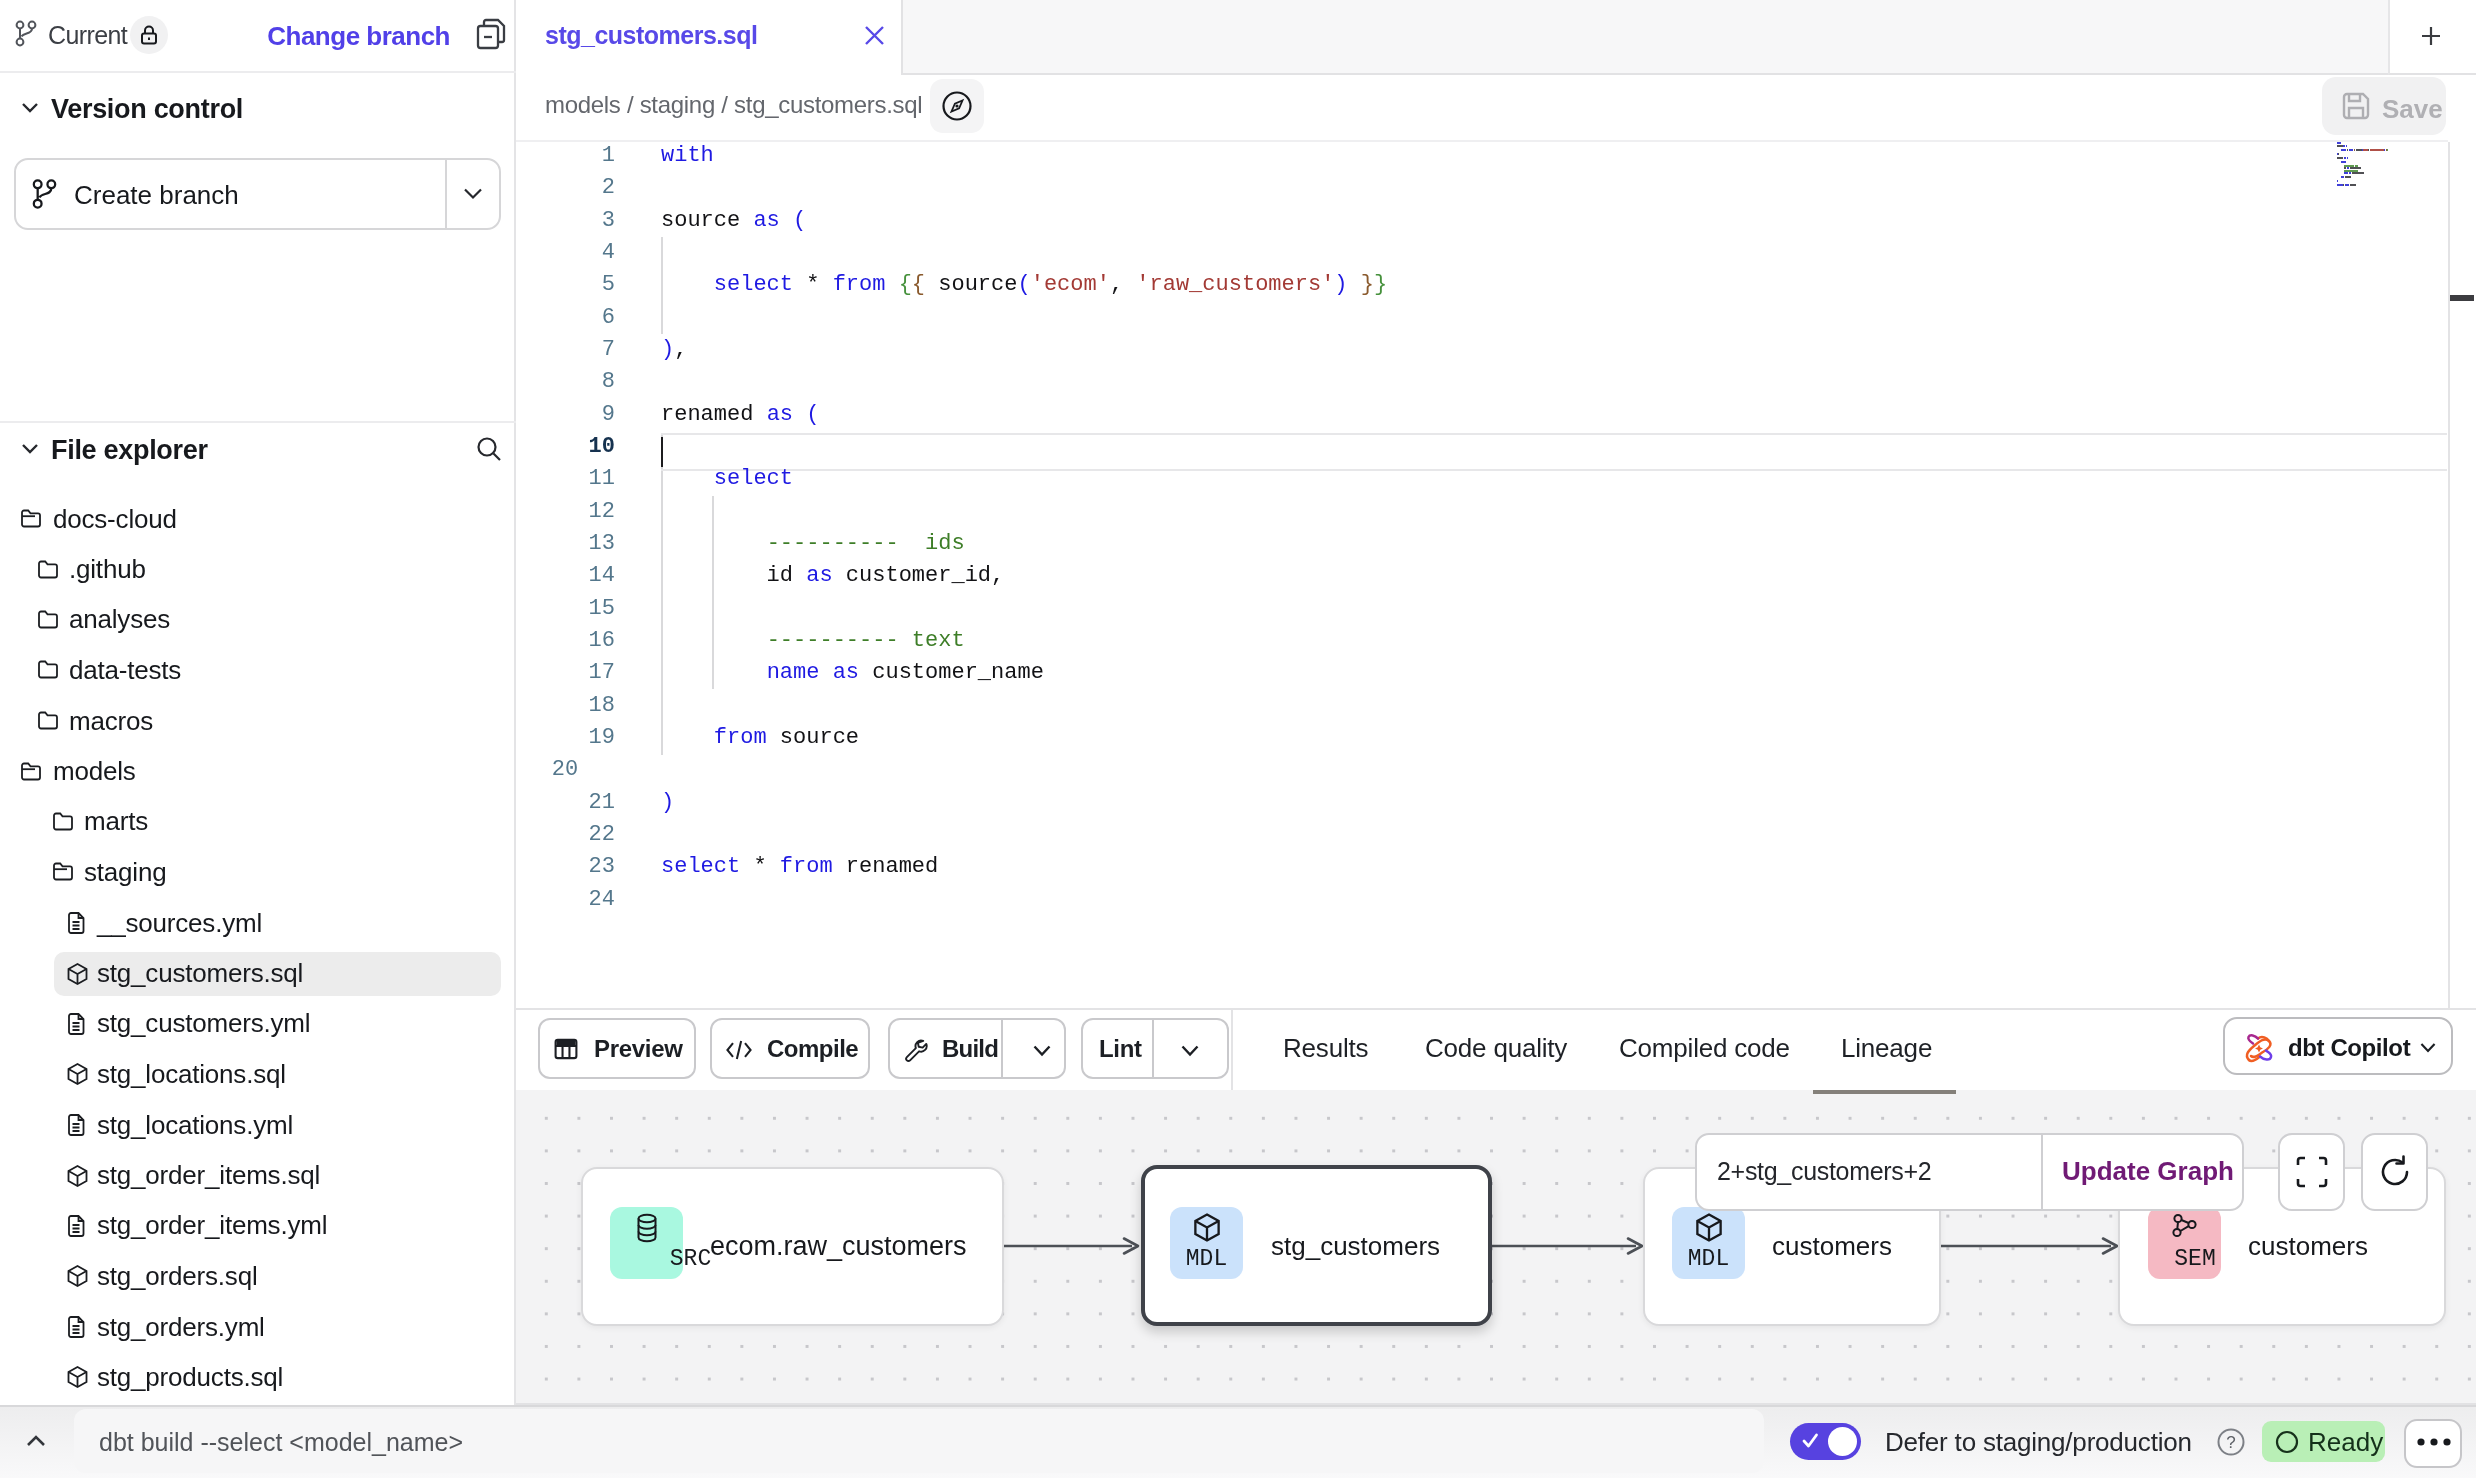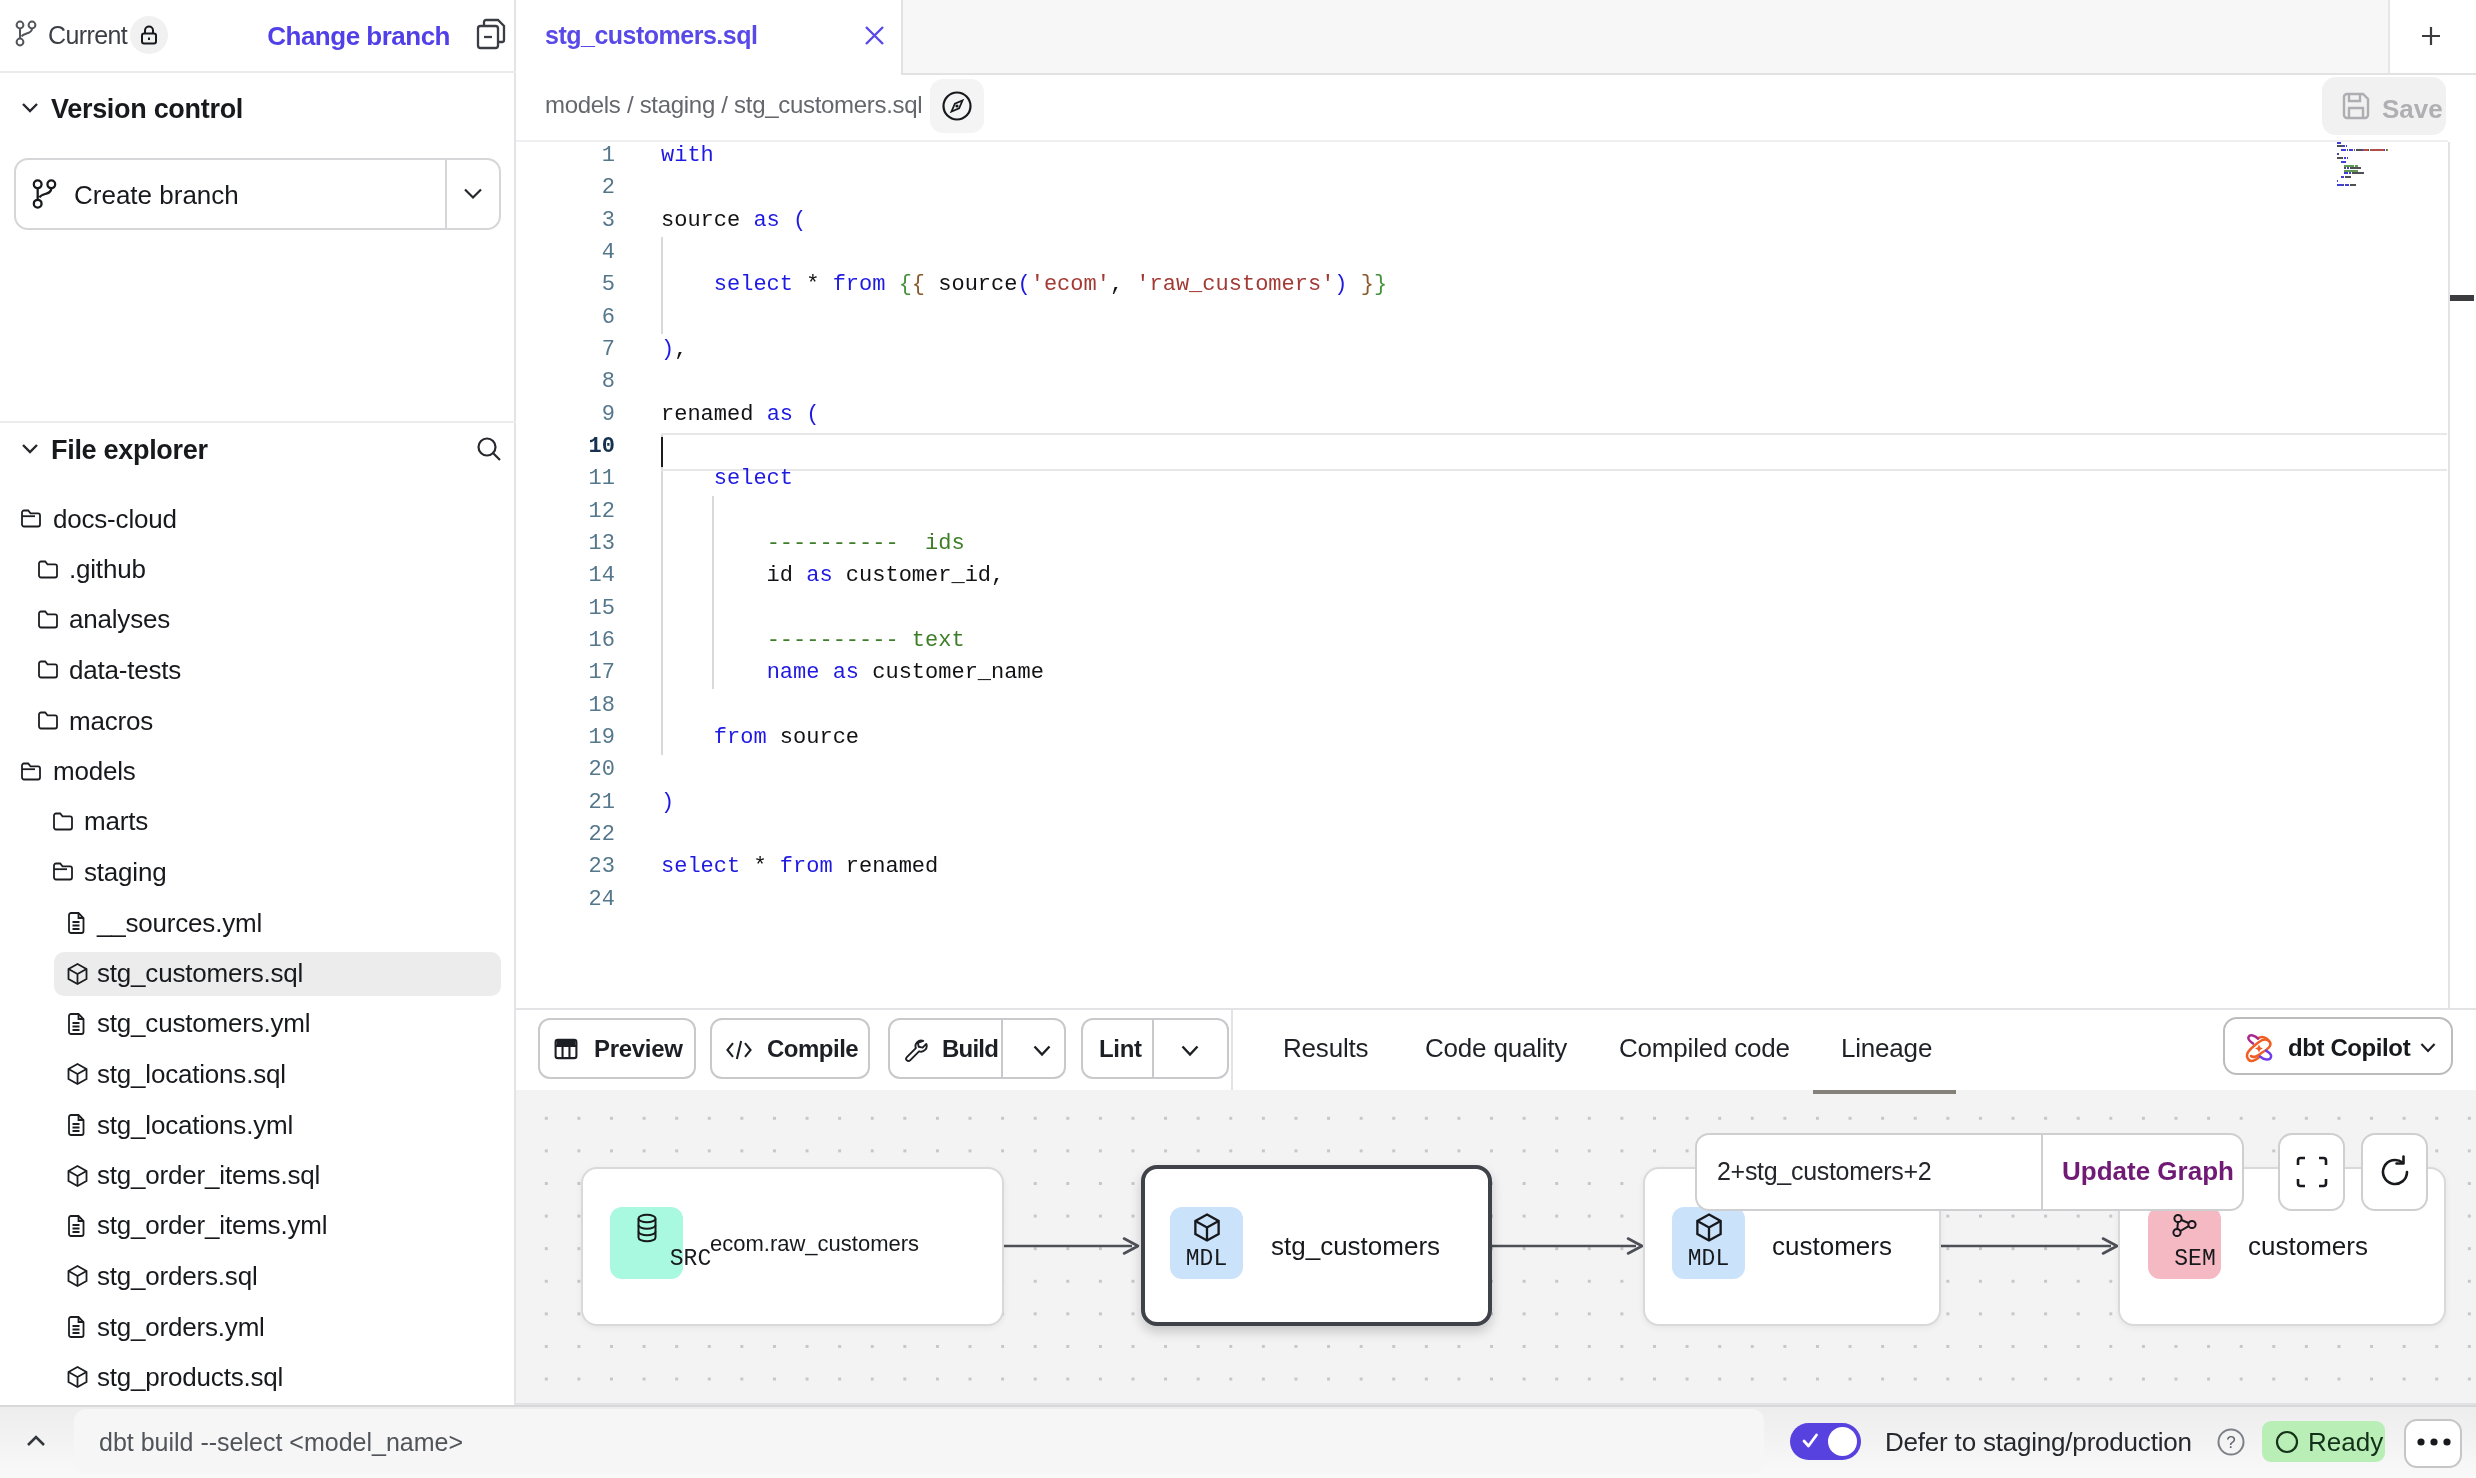--- a/index.html
+++ b/index.html
@@ -260,21 +260,21 @@
 <div class="abs gnum-act" style="left:515px;top:431.0px;width:100px;">10</div>
 <div class="abs gnum" style="left:515px;top:463.3px;width:100px;">11</div>
 <div class="abs gnum" style="left:515px;top:495.6px;width:100px;">12</div>
 <div class="abs gnum" style="left:515px;top:528.0px;width:100px;">13</div>
 <div class="abs gnum" style="left:515px;top:560.3px;width:100px;">14</div>
 <div class="abs gnum" style="left:515px;top:592.6px;width:100px;">15</div>
 <div class="abs gnum" style="left:515px;top:625.0px;width:100px;">16</div>
 <div class="abs gnum" style="left:515px;top:657.3px;width:100px;">17</div>
 <div class="abs gnum" style="left:515px;top:689.6px;width:100px;">18</div>
 <div class="abs gnum" style="left:515px;top:721.9px;width:100px;">19</div>
-<div class="abs gnum" style="left:515px;top:754.3px;width:100px;">20</div>
+<div class="abs gnum" style="left:515px;top:754.3px;width:100px;text-align:center;">20</div>
 <div class="abs gnum" style="left:515px;top:786.6px;width:100px;">21</div>
 <div class="abs gnum" style="left:515px;top:818.9px;width:100px;">22</div>
 <div class="abs gnum" style="left:515px;top:851.3px;width:100px;">23</div>
 <div class="abs gnum" style="left:515px;top:883.6px;width:100px;">24</div>
 <pre class="cl" style="left:661px;top:140.0px;"><span class="k">with</span></pre>
 <pre class="cl" style="left:661px;top:204.7px;"><span class="p">source </span><span class="k">as</span><span class="k"> (</span></pre>
 <pre class="cl" style="left:661px;top:269.3px;"><span class="p">    </span><span class="k">select</span><span class="p"> * </span><span class="k">from</span><span class="p"> </span><span class="jg">{</span><span class="jb">{</span><span class="p"> source</span><span class="k">(</span><span class="s">'ecom'</span><span class="p">, </span><span class="s">'raw_customers'</span><span class="k">)</span><span class="p"> </span><span class="jb">}</span><span class="jg">}</span></pre>
 <pre class="cl" style="left:661px;top:334.0px;"><span class="k">)</span><span class="p">,</span></pre>
 <pre class="cl" style="left:661px;top:398.6px;"><span class="p">renamed </span><span class="k">as</span><span class="k"> (</span></pre>
 <pre class="cl" style="left:661px;top:463.3px;"><span class="p">    </span><span class="k">select</span></pre>
@@ -410,21 +410,21 @@
 <div class="abs" style="left:581px;top:1167px;width:423px;height:159px;background:#fff;border:2px solid #d9d9db;border-radius:16px;box-shadow:0 2px 6px rgba(0,0,0,0.06);"></div>
 <div class="abs" style="left:610px;top:1207px;width:73px;height:72px;background:#a9f8e0;border-radius:12px;"></div>
 <svg class="abs" style="left:636px;top:1213px;" width="22" height="30" viewBox="0 0 22 30">
   <g fill="none" stroke="#17191d" stroke-width="2">
     <ellipse cx="11" cy="5.5" rx="8.5" ry="3.8"></ellipse>
     <path d="M2.5 5.5 V24.5 c0 2.1 3.8 3.8 8.5 3.8 s8.5 -1.7 8.5 -3.8 V5.5"></path>
     <path d="M2.5 12 c0 2.1 3.8 3.8 8.5 3.8 s8.5 -1.7 8.5 -3.8 M2.5 18.4 c0 2.1 3.8 3.8 8.5 3.8 s8.5 -1.7 8.5 -3.8"></path>
   </g>
 </svg>
 <div class="abs" style="left:610px;top:1246px;width:73px;text-align:center;font-family:'Liberation Mono',monospace;font-size:23px;color:#17191d;margin-left:44px;">SRC</div>
-<div class="abs" style="left:710px;top:1231px;font-size:22px;color:#17191d;font-weight:500;">ecom.raw_customers</div>
+<div class="abs" style="left:710px;top:1231px;font-size:27px;color:#17191d;font-weight:500;">ecom.raw_customers</div>
 
 <div class="abs" style="left:1141px;top:1165px;width:351px;height:161px;background:#fff;border:4px solid #3f4249;border-radius:16px;box-shadow:0 6px 12px rgba(0,0,0,0.18);"></div>
 <div class="abs" style="left:1170px;top:1207px;width:73px;height:72px;background:#cbe2fb;border-radius:12px;"></div>
 <svg class="abs" style="left:1192px;top:1212px;" width="30" height="31" viewBox="0 0 23 24">
   <g fill="none" stroke="#17191d" stroke-width="1.8">
           <path d="M11.5 2 L20.5 7 V17 L11.5 22 L2.5 17 V7 Z"></path>
           <path d="M2.5 7 L11.5 12 L20.5 7 M11.5 12 V22"></path>
         </g>
 </svg>
 <div class="abs" style="left:1170px;top:1246px;width:73px;text-align:center;font-family:'Liberation Mono',monospace;font-size:23px;color:#17191d;">MDL</div>

